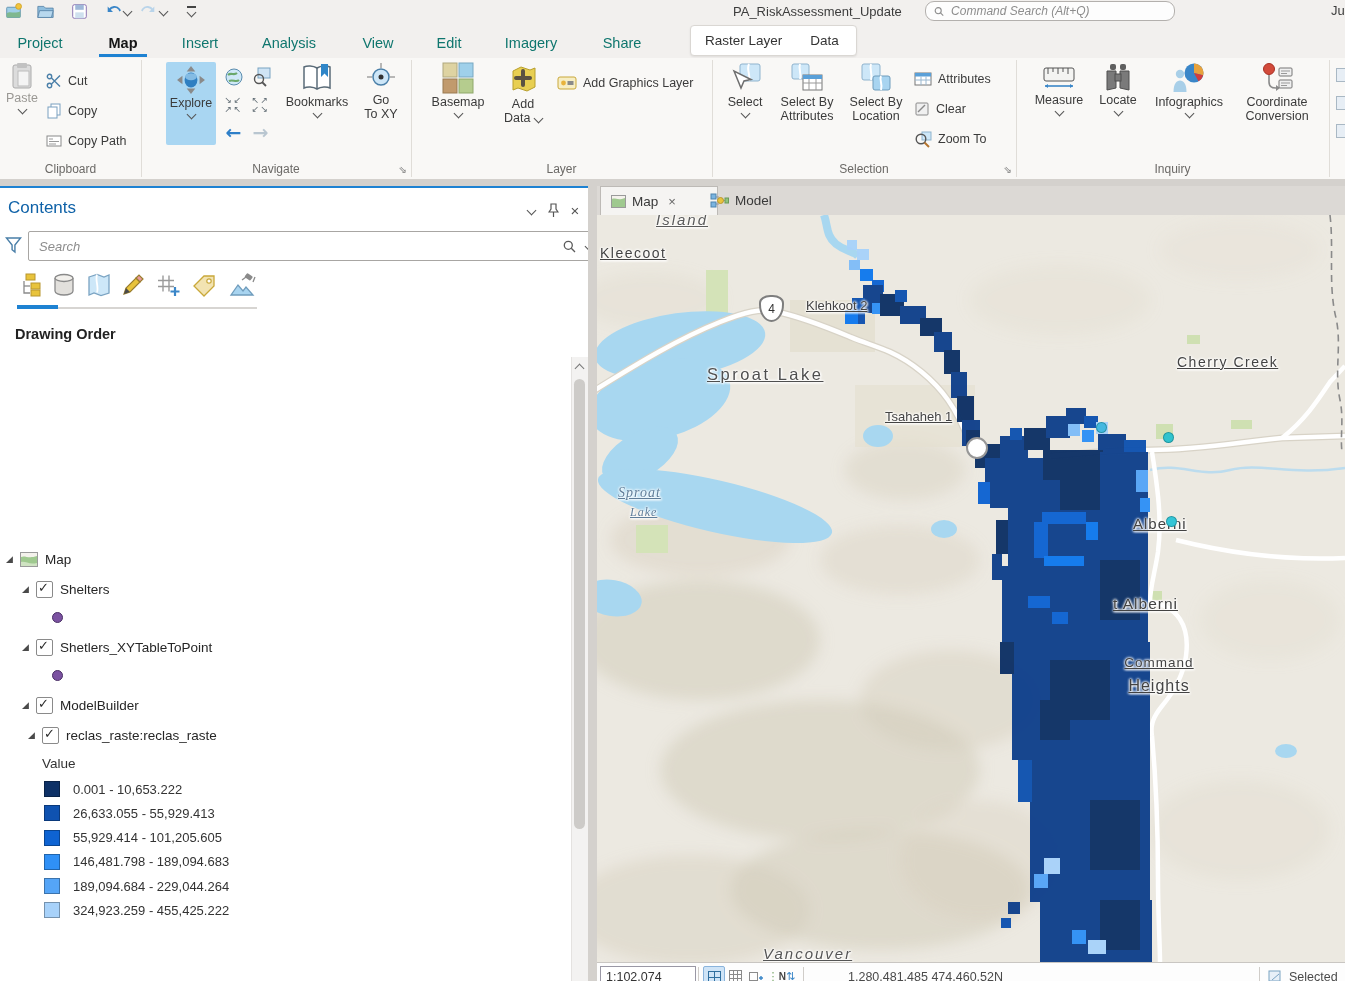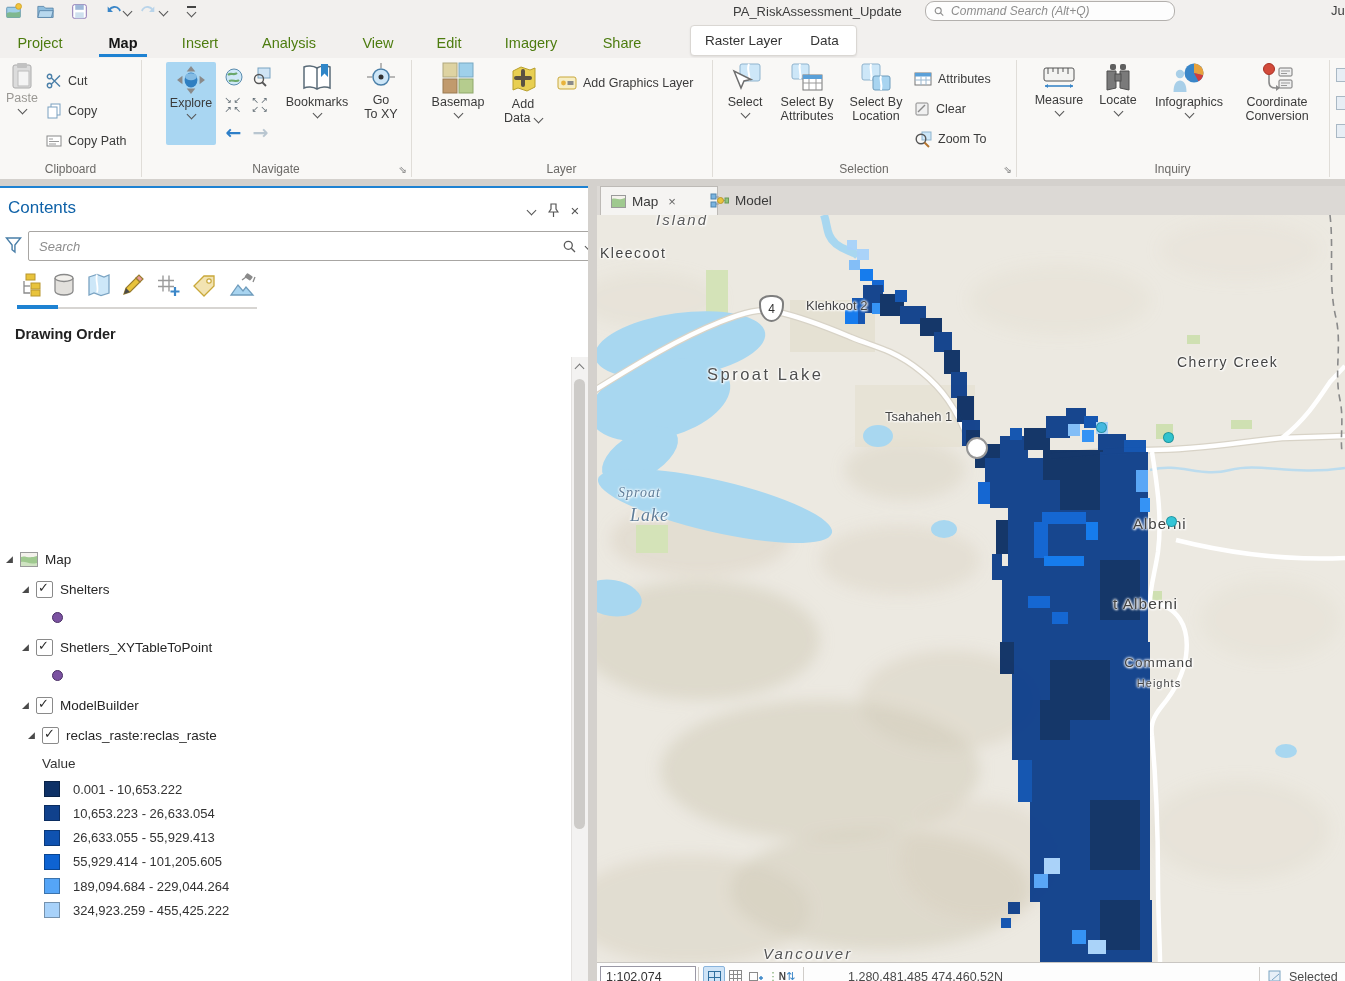--- a/index.html
+++ b/index.html
@@ -12,21 +12,21 @@
   .chev{display:inline-block;width:6px;height:6px;border-right:1.4px solid #555;border-bottom:1.4px solid #555;transform:rotate(45deg);}
   .chev.up{transform:rotate(-135deg);}
   .qat-title{position:absolute;left:733px;top:4px;font-size:13px;color:#3c3c3c;}
   .cmdsearch{position:absolute;left:925px;top:1px;width:232px;height:18px;border:1px solid #b3b0ad;border-radius:9px;
              background:#fdfdfd;display:flex;align-items:center;padding:0 8px;gap:5px;}
   .cmdsearch input{border:none;outline:none;background:transparent;width:100%;font-size:12px;font-family:inherit;}
   .cmdsearch input::placeholder{font-style:italic;color:#8d8d8d;}
   .user-chip{position:absolute;left:1331px;top:3px;font-size:13px;color:#3c3c3c;}
   
   .rtab{position:absolute;top:28px;height:30px;display:flex;align-items:center;justify-content:center;
-        font-size:14.5px;color:#4d7c0f;cursor:default;}
+        font-size:14.5px;color:#0f766e;cursor:default;}
   .rtab.active{font-weight:bold;color:#161616;}
   .rtab.active::after{content:"";position:absolute;left:1px;right:1px;bottom:1px;height:3px;background:#1e82d2;}
   .ctx-pill{position:absolute;left:690px;top:25px;width:165px;height:29px;background:#fff;border:1px solid #dad7d3;
             border-radius:4px;box-shadow:0 1px 2px rgba(0,0,0,.08);display:flex;align-items:center;}
   .ctx-tab{font-size:13.5px;color:#333;padding:0 14px;height:100%;display:flex;align-items:center;}
   
   .ribbon{position:absolute;left:0;top:58px;width:100%;height:121px;background:#f9f8f6;border-bottom:1px solid #d0cdc9;}
   .rgroup{position:absolute;top:2px;height:117px;border-right:1px solid #e0ddd8;}
   .glabel{position:absolute;bottom:1px;left:0;right:0;text-align:center;font-size:12px;color:#6b6966;}
   .launch{position:absolute;right:4px;bottom:2px;font-size:10px;color:#777;font-family:"DejaVu Sans",sans-serif;}
@@ -68,21 +68,21 @@
   
   .splitter{position:absolute;left:588px;top:186px;width:9px;height:795px;background:#d4d1cd;}
   
   .map-area{position:absolute;left:597px;top:186px;width:748px;height:795px;background:#dcd9d5;overflow:hidden;}
   .doc-tabs{position:absolute;left:0;top:0;width:100%;height:29px;background:#dcd9d5;}
   .doc-tab{position:absolute;top:0;height:29px;display:flex;align-items:center;gap:6px;padding:0 10px;font-size:13.5px;color:#3a3a3a;}
   .doc-tab.active{background:#f5f4f2;border:1px solid #bdbab6;border-bottom:none;}
   .closex{color:#666;font-size:13px;margin-left:4px;}
   .map-canvas{position:absolute;left:0;top:29px;width:748px;height:766px;background:#ece9e1;overflow:hidden;}
   .maplbl{position:absolute;color:#434343;white-space:nowrap;
-          text-shadow:0 0 3px #fff,0 0 3px #fff,0 0 2px #fff,1px 1px 2px #fff;}
+          text-shadow:0 0 3px #fff,0 0 3px #fff,0 0 2px #fff,1px 1px 2px #fff;text-decoration:underline;}
   .water-lbl{font-family:"Liberation Serif","DejaVu Serif",serif;font-style:italic;color:#5f7d99;}
   .shield{position:absolute;width:21px;height:23px;background:#fff;border:2px solid #7e7e7e;
           border-radius:45% 45% 50% 50% / 30% 30% 65% 65%;display:flex;align-items:center;justify-content:center;
           font-size:12px;color:#333;}
   .shield-circle{position:absolute;width:18px;height:18px;background:#fff;border:2px solid #979797;border-radius:50%;}
   .tealdot{position:absolute;width:9px;height:9px;border-radius:50%;border:1px solid rgba(20,120,130,.6);}
   
   .statusbar{position:absolute;left:0;top:776px;width:748px;height:30px;background:#fdfdfd;border-top:1px solid #c9c6c2;}
   .scalebox{position:absolute;left:3px;top:3px;width:94px;height:22px;border:1px solid #9a98a5;background:#fff;}
   .scalebox input{border:none;outline:none;width:84px;font-size:12.5px;padding:3px 5px;font-family:inherit;color:#333;}
@@ -572,36 +572,36 @@
     <div class="trow" style="top:563px;margin-left:42px;color:#333">
       <span>Value</span>
     </div>
     <div class="legend" style="top:589px">
 
         <div class="legend-row">
           <span class="swatch" style="background: rgb(14, 49, 102);"></span>
           <span>0.001 - 10,653.222</span>
         </div>
 
-        <div class="legend-row">
-          <span class="swatch" style="background: rgb(16, 65, 140);"></span>
-          <span>10,653.223 - 26,633.054</span>
-        </div>
 
         <div class="legend-row">
           <span class="swatch" style="background: rgb(15, 82, 176);"></span>
           <span>26,633.055 - 55,929.413</span>
         </div>
 
         <div class="legend-row">
           <span class="swatch" style="background: rgb(14, 99, 210);"></span>
           <span>55,929.414 - 101,205.605</span>
         </div>
 
 
+        <div class="legend-row">
+          <span class="swatch" style="background: rgb(47, 144, 246);"></span>
+          <span>146,481.798 - 189,094.683</span>
+        </div>
 
         <div class="legend-row">
           <span class="swatch" style="background: rgb(85, 165, 247);"></span>
           <span>189,094.684 - 229,044.264</span>
         </div>
 
 
         <div class="legend-row">
           <span class="swatch" style="background: rgb(168, 210, 250);"></span>
           <span>324,923.259 - 455,425.222</span>
@@ -784,27 +784,27 @@
         .c6{fill:#2F90F6}.c7{fill:#55A5F7}.c8{fill:#7FBCF8}.c9{fill:#A8D2FA}
       </style>
 
       <div class="maplbl" style="left:59px;top:-4px;font-style:italic;font-size:15px;letter-spacing:2px;color:#5a5a5a">Island</div>
       <div class="maplbl" style="left:3px;top:30px;font-size:14px;letter-spacing:1.5px">Kleecoot</div>
       <div class="maplbl" style="left:209px;top:83px;font-size:13px">Klehkoot 2</div>
       <div class="shield" style="left:162px;top:80px">4</div>
       <div class="shield-circle" style="left:369px;top:222px"></div>
       <div class="maplbl" style="left:110px;top:150px;font-size:16.5px;letter-spacing:2.5px;color:#4f4f4f">Sproat Lake</div>
       <div class="maplbl water-lbl" style="left:21px;top:270px;font-size:14px;letter-spacing:1px">Sproat</div>
-      <div class="maplbl water-lbl" style="left:33px;top:290px;font-size:18px;letter-spacing:1px">Lake</div>
+      <div class="maplbl water-lbl" style="left:33px;top:290px;font-size:12px;letter-spacing:1px">Lake</div>
       <div class="maplbl" style="left:288px;top:194px;font-size:13px">Tsahaheh 1</div>
       <div class="maplbl" style="left:580px;top:139px;font-size:14px;letter-spacing:1.5px">Cherry Creek</div>
       <div class="maplbl" style="left:536px;top:300px;font-size:15px;letter-spacing:1px">Alberni</div>
       <div class="maplbl" style="left:516px;top:380px;font-size:15.5px;letter-spacing:1px">t Alberni</div>
       <div class="maplbl" style="left:522px;top:440px;width:80px;text-align:center;font-size:13.5px;letter-spacing:1px">Command</div>
-      <div class="maplbl" style="left:522px;top:462px;width:80px;text-align:center;font-size:11px;letter-spacing:1px">Heights</div>
+      <div class="maplbl" style="left:522px;top:462px;width:80px;text-align:center;font-size:16px;letter-spacing:1px">Heights</div>
       <div class="maplbl" style="left:166px;top:730px;font-style:italic;font-size:15px;letter-spacing:2px;color:#555">Vancouver</div>
 
       <span class="tealdot" style="left:499px;top:207px;background:#45b8e0"></span>
       <span class="tealdot" style="left:566px;top:217px;background:#2fc3ce"></span>
       <span class="tealdot" style="left:569px;top:301px;background:#35c5d6"></span>
     </div>
 
     <div class="statusbar">
       <span class="scalebox"><input value="1:102,074" style=""></span>
       <span class="sb-sep" style="left:101px"></span>

